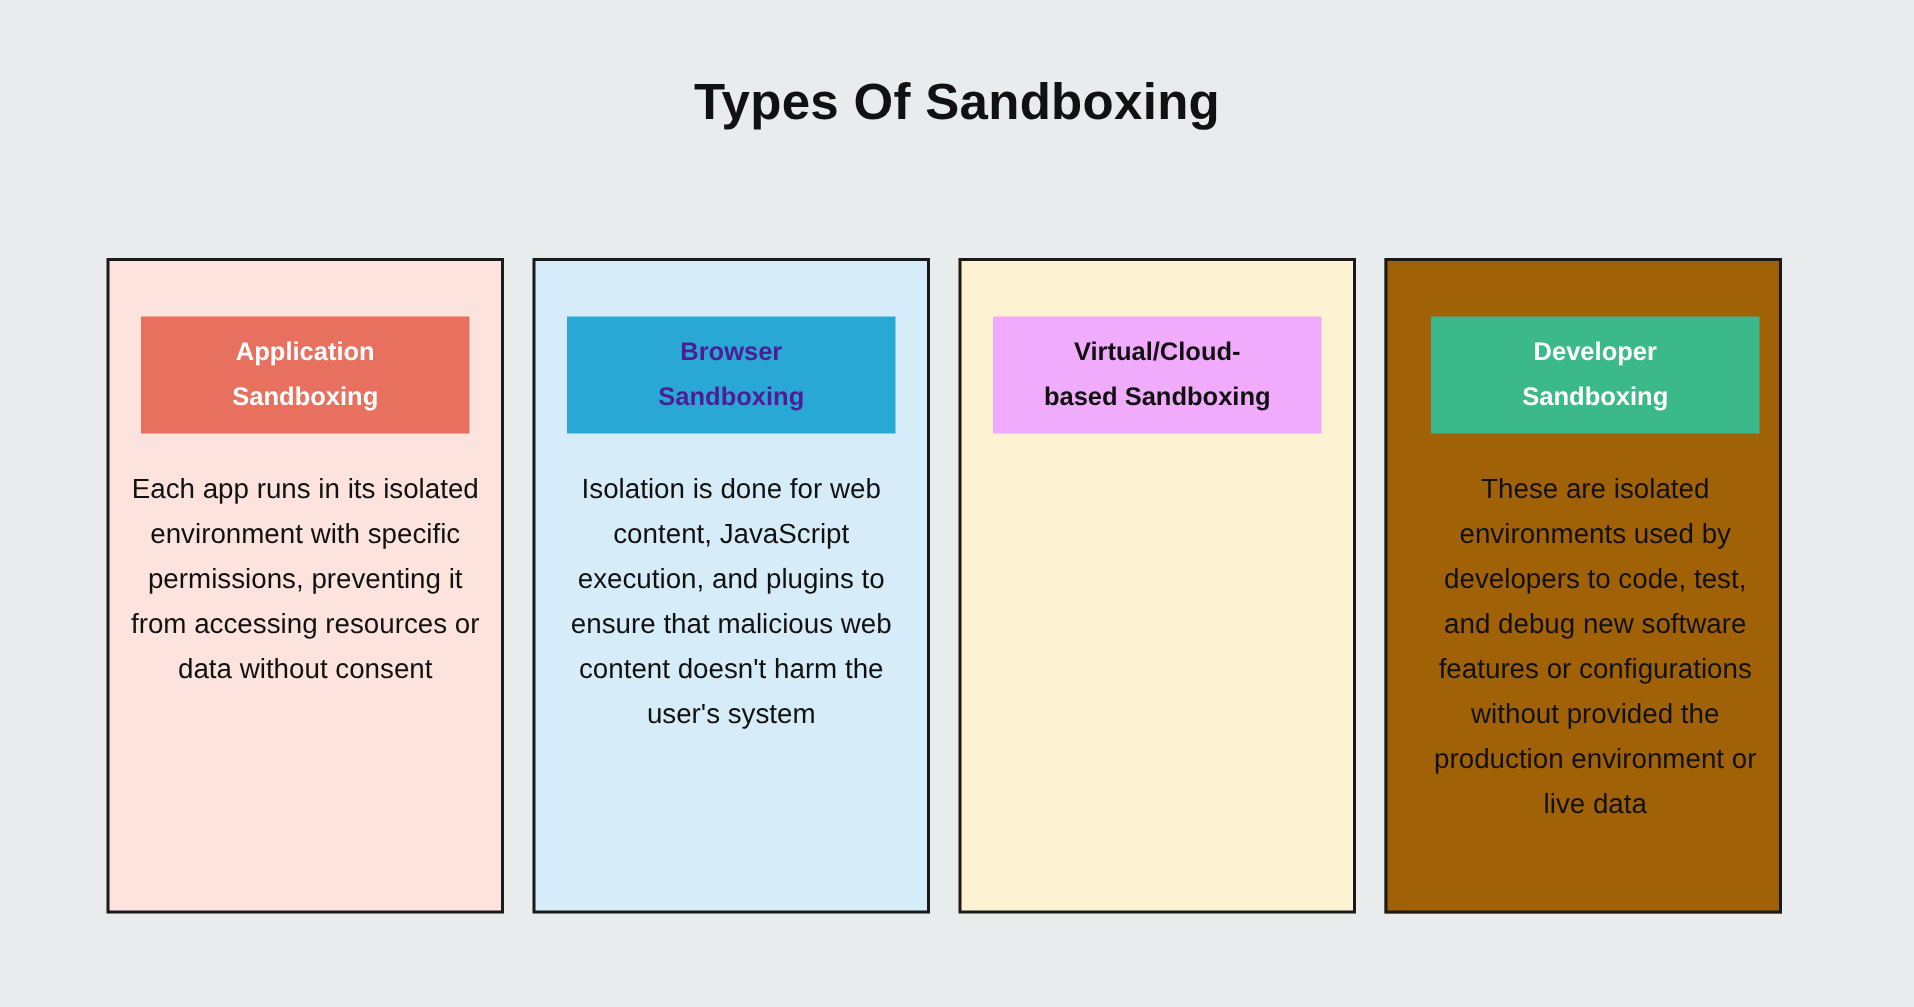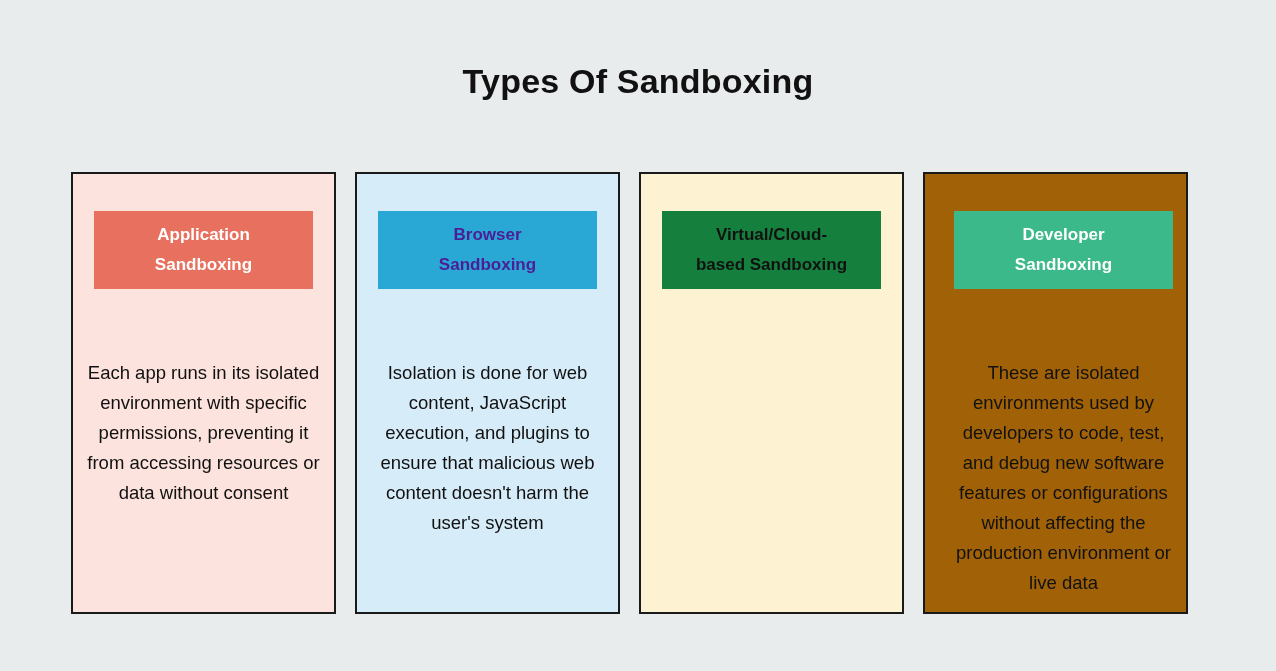--- a/index.html
+++ b/index.html
@@ -18,21 +18,21 @@
 
   .page {
     position: relative;
     width: 1276px;
     height: 671px;
     background: #E9ECED;
   }
 
   .page-title {
     position: absolute;
-    top: 62px;
+    top: 49px;
     left: 0;
     width: 1276px;
     text-align: center;
     font-size: 34px;
     font-weight: bold;
     letter-spacing: 0.2px;
     color: #111111;
   }
 
   .cards-row {
@@ -47,21 +47,20 @@
   }
 
   .card {
     width: 265px;
     min-height: 437px;
     border: 2px solid #1a1a1a;
     display: flex;
     flex-direction: column;
     align-items: center;
     padding: 0;
-    gap: 47px;
   }
 
   .card-header {
     margin-top: 37px;
     width: 219px;
     min-height: 78px;
     display: flex;
     align-items: center;
     justify-content: center;
     text-align: center;
@@ -100,26 +99,26 @@
     </div>
 
     <div class="card" style="background: rgb(214, 236, 248); border-color: rgb(26, 26, 26);">
       <div class="card-header" style="background: rgb(41, 168, 214); color: #4c1d95;">
         <span><span>Browser</span><br><span>Sandboxing</span></span>
       </div>
       <div class="card-body" style="color: rgb(17, 17, 17);">Isolation is done for web content, JavaScript execution, and plugins to ensure that malicious web content doesn't harm the user's system</div>
     </div>
 
     <div class="card" style="background: rgb(253, 243, 211); border-color: rgb(26, 26, 26);">
-      <div class="card-header" style="background: #15803d; color: rgb(17, 17, 17);">
+      <div class="card-header" style="background: #f0abfc; color: rgb(17, 17, 17);">
         <span><span>Virtual/Cloud-</span><br><span>based Sandboxing</span></span>
       </div>
     </div>
 
     <div class="card" style="background: #a16207; border-color: rgb(26, 26, 26); padding-left: 16px;">
       <div class="card-header" style="background: rgb(60, 185, 138); color: rgb(255, 255, 255);">
         <span><span>Developer</span><br><span>Sandboxing</span></span>
       </div>
-      <div class="card-body" style="color: rgb(17, 17, 17);">These are isolated environments used by developers to code, test, and debug new software features or configurations without affecting the production environment or live data</div>
+      <div class="card-body" style="color: rgb(17, 17, 17);">These are isolated environments used by developers to code, test, and debug new software features or configurations without provided the production environment or live data</div>
     </div>
 
   </div>
 </div>
 
 </body></html>

